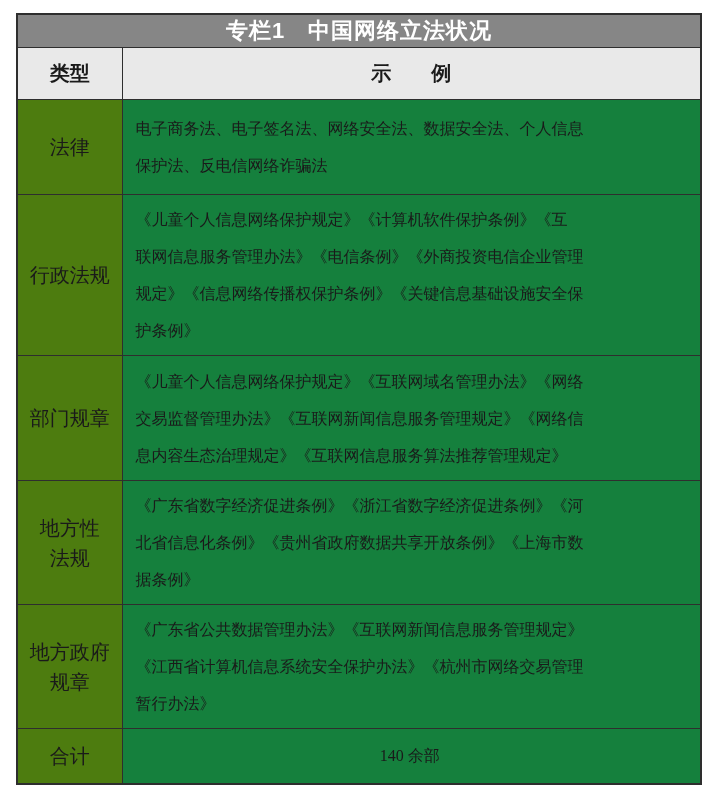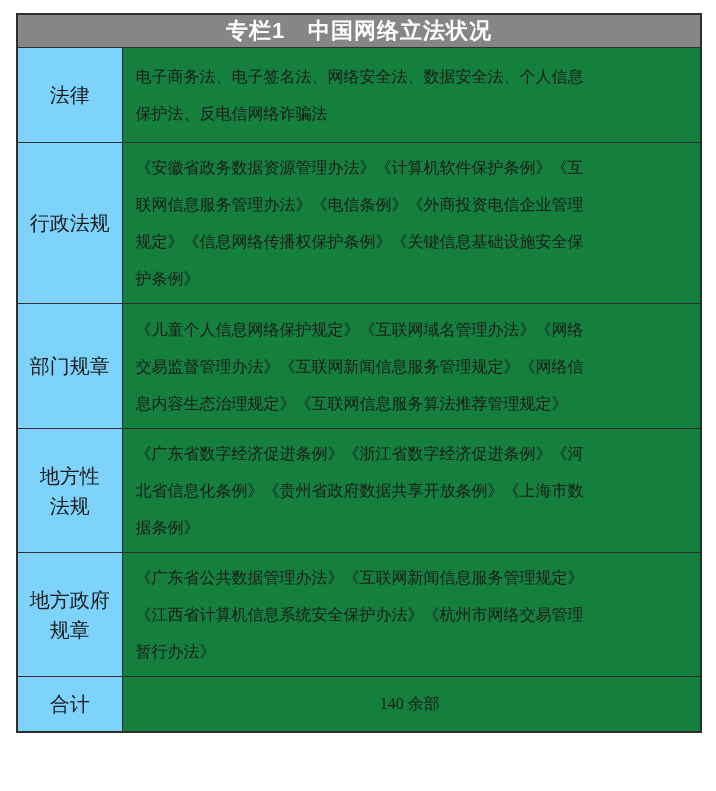--- a/index.html
+++ b/index.html
@@ -44,21 +44,21 @@
     letter-spacing: 1px;
   }
   .colhead-cell {
     height: 52px;
     background: #e9e9e9;
     text-align: center;
     font-weight: bold;
     font-size: 20px;
   }
   .type-cell {
-    background: #7dd3fc;
+    background: #4d7c0f;
     text-align: center;
     font-size: 20px;
     line-height: 30px;
     white-space: pre-line;
   }
   .example-cell {
     background: #15803d;
     font-size: 16px;
     line-height: 37px;
     padding: 6px 16px 6px 13px;
@@ -82,28 +82,32 @@
 <div class="page">
   <table class="legislation">
     <colgroup>
       <col class="c-type">
       <col class="c-example">
     </colgroup>
     <tbody>
       <tr>
         <td colspan="2" class="title-cell">专栏1　中国网络立法状况</td>
       </tr>
+      <tr>
+        <td class="colhead-cell">类型</td>
+        <td class="colhead-cell">示　　例</td>
+      </tr>
       <tr class="r-law">
         <td class="type-cell">法律</td>
         <td class="example-cell">电子商务法、电子签名法、网络安全法、数据安全法、个人信息
 保护法、反电信网络诈骗法</td>
       </tr>
       <tr class="r-admin">
         <td class="type-cell">行政法规</td>
-        <td class="example-cell">《安徽省政务数据资源管理办法》《计算机软件保护条例》《互
+        <td class="example-cell">《儿童个人信息网络保护规定》《计算机软件保护条例》《互
 联网信息服务管理办法》《电信条例》《外商投资电信企业管理
 规定》《信息网络传播权保护条例》《关键信息基础设施安全保
 护条例》</td>
       </tr>
       <tr class="r-dept">
         <td class="type-cell">部门规章</td>
         <td class="example-cell">《儿童个人信息网络保护规定》《互联网域名管理办法》《网络
 交易监督管理办法》《互联网新闻信息服务管理规定》《网络信
 息内容生态治理规定》《互联网信息服务算法推荐管理规定》</td>
       </tr>

